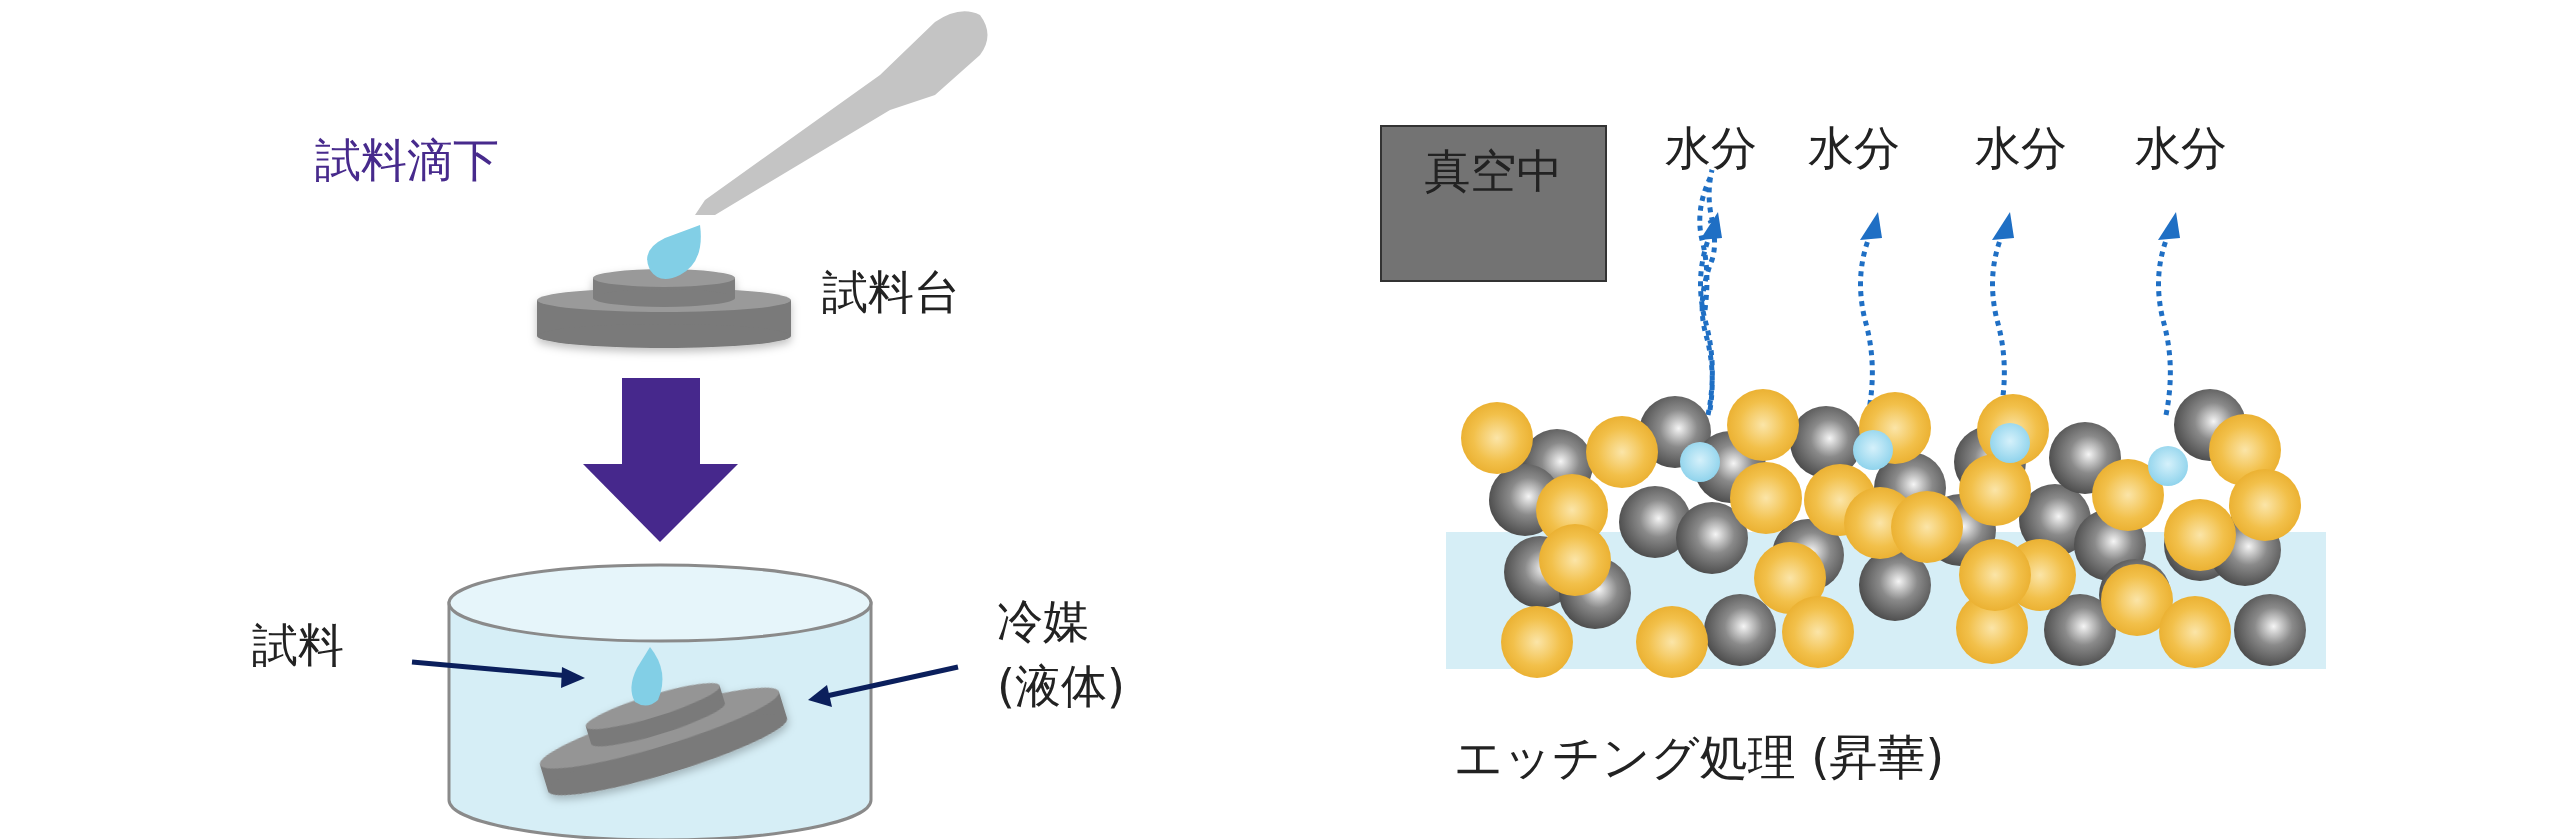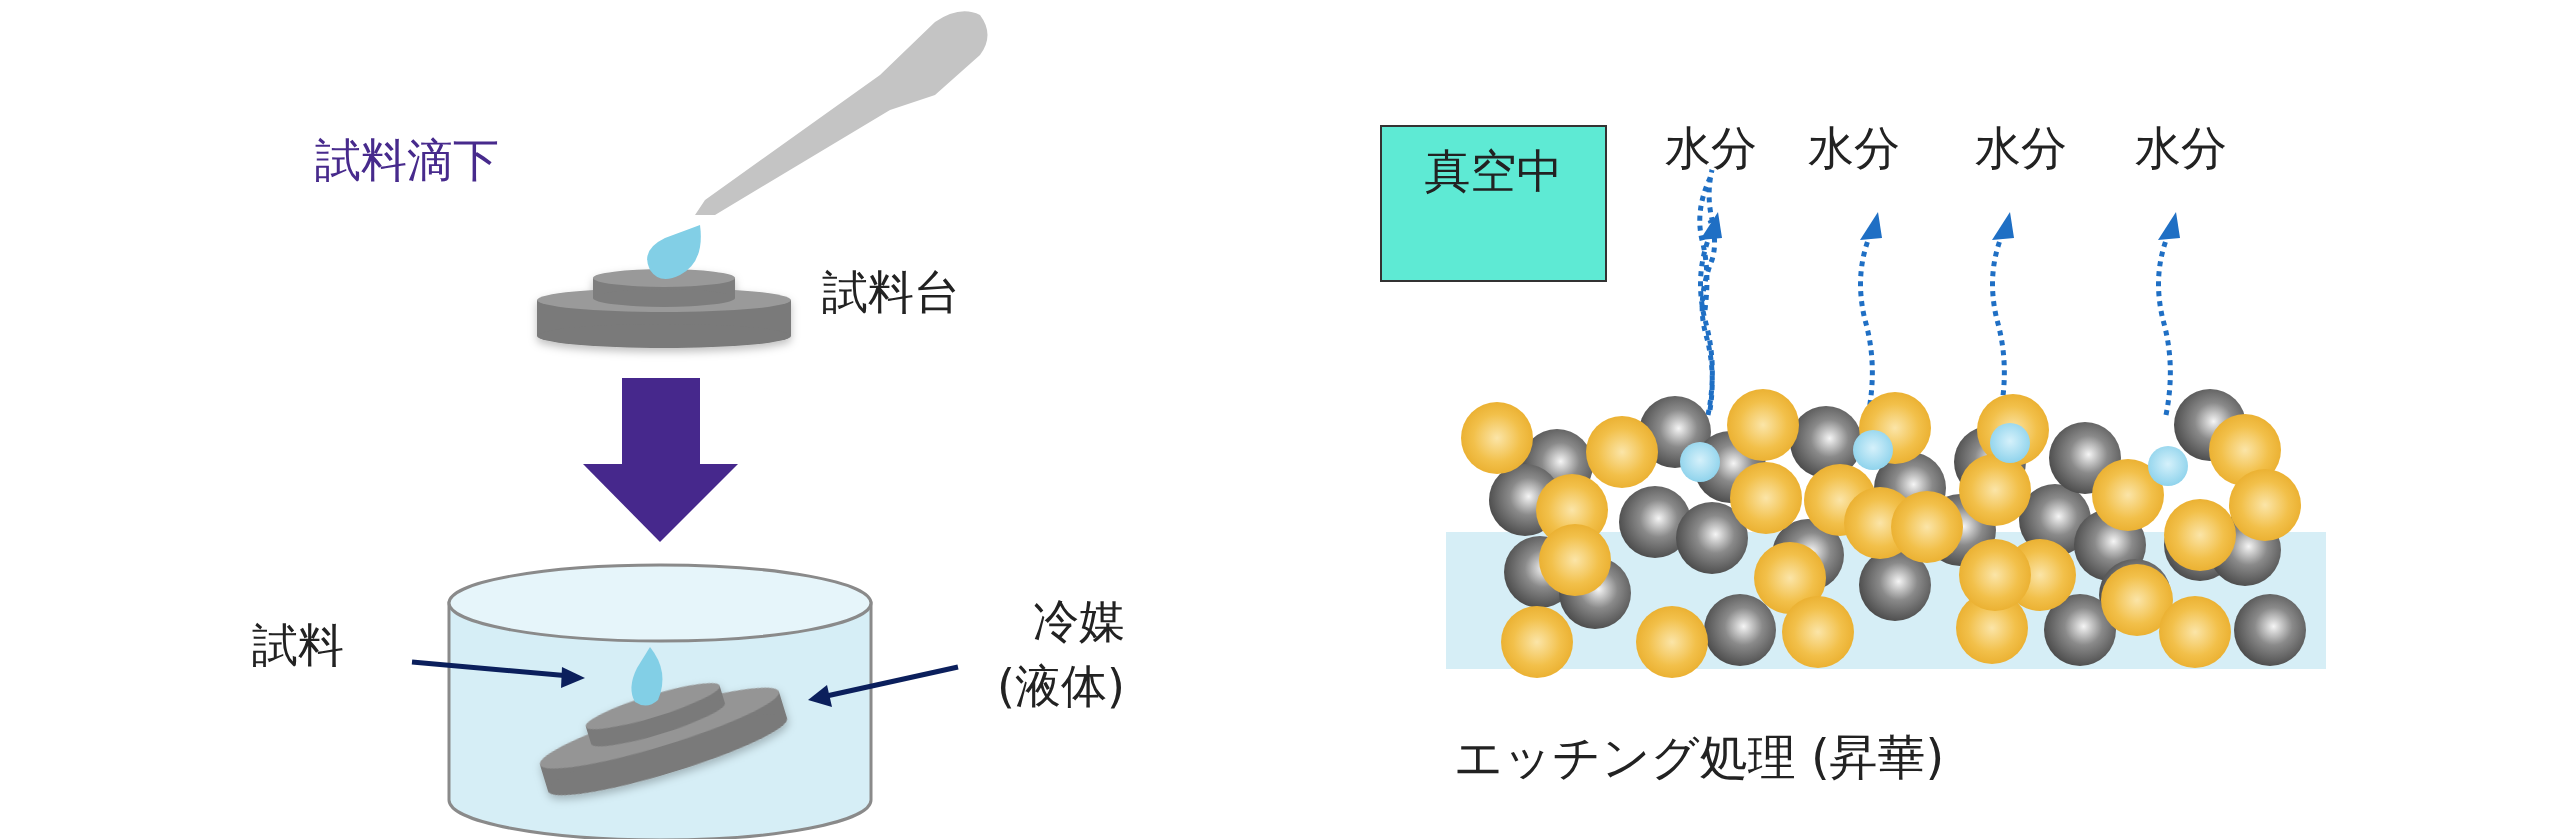--- a/index.html
+++ b/index.html
@@ -1,20 +1,20 @@
 <!DOCTYPE html>
 <html><head>
 <meta charset="utf-8">
 <style>
   html,body{margin:0;padding:0;background:#ffffff;}
   body{width:2560px;height:839px;position:relative;overflow:hidden;font-family:"DejaVu Sans","Liberation Sans",sans-serif;}
-  .lbl{position:absolute;white-space:nowrap;color:#222;font-size:46px;line-height:1;text-align:right;}
+  .lbl{position:absolute;white-space:nowrap;color:#222;font-size:46px;line-height:1;}
   .purple{color:#472a8c;}
   svg{position:absolute;left:0;top:0;}
-  .box{position:absolute;border:2px solid #333;background:#5eead4;}
+  .box{position:absolute;border:2px solid #333;background:#737373;}
   .box span{display:block;text-align:center;font-size:46px;line-height:60px;color:#222;}
 </style>
 </head>
 <body>
 
 <svg width="2560" height="839" viewBox="0 0 2560 839">
   <defs>
     <radialGradient id="gGold" cx="50%" cy="50%" r="55%">
       <stop offset="0%" stop-color="#fbe5a8"></stop>
       <stop offset="60%" stop-color="#f2c04a"></stop>

